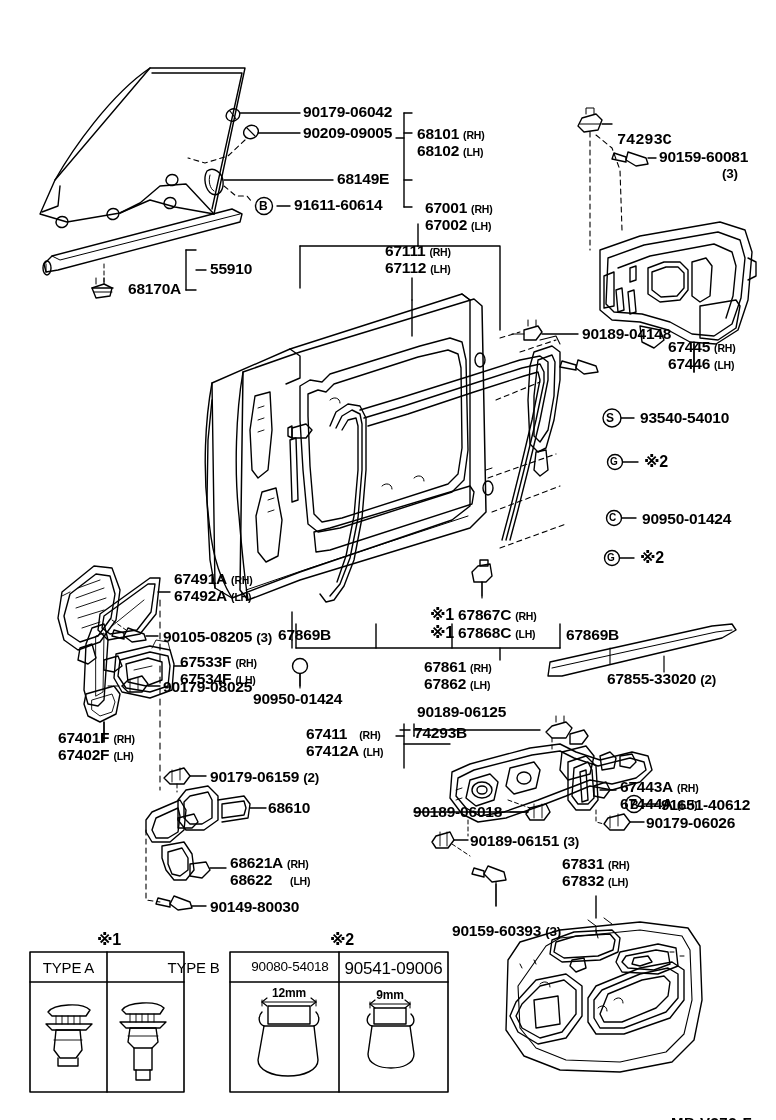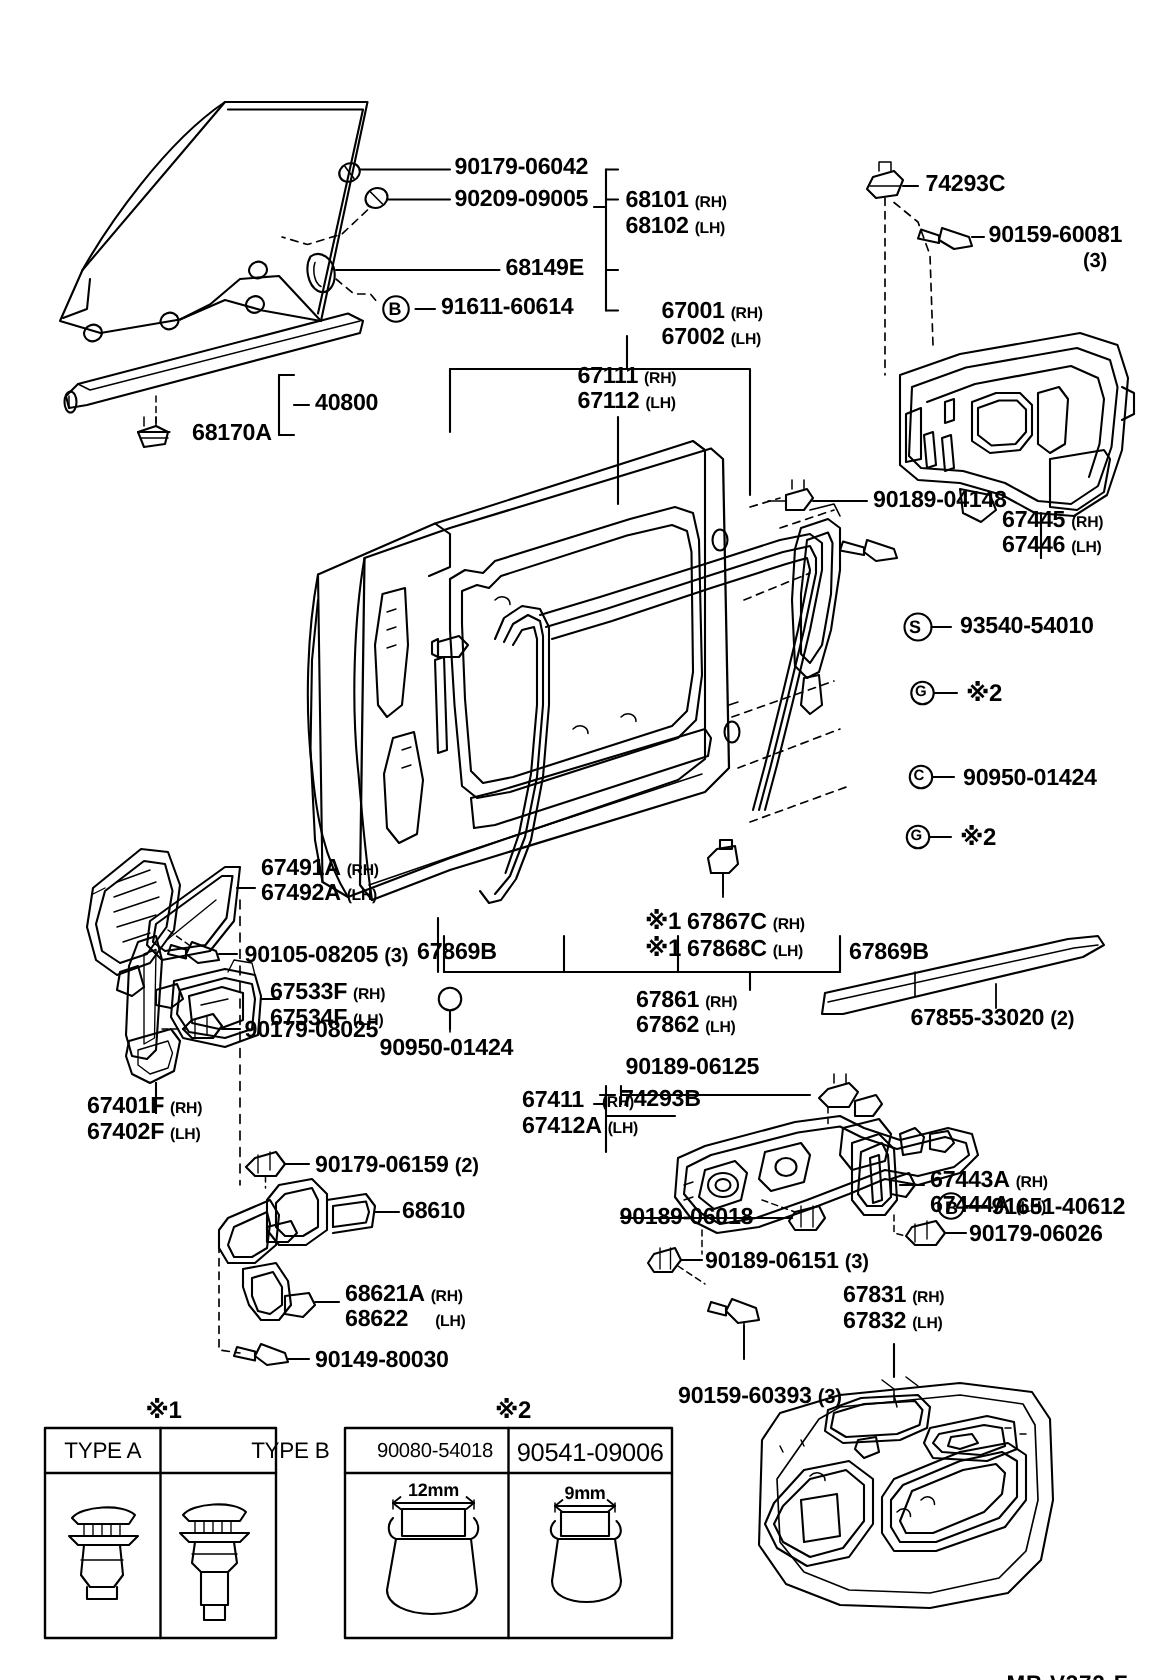--- a/index.html
+++ b/index.html
@@ -428,24 +428,24 @@
           <span class="num">68101</span>
           <span class="side">(RH)</span>
         </div>
       <div class="row">
           <span class="num">68102</span>
           <span class="side">(LH)</span>
         </div>
     </div>
   </div>
 
-  <div class="lbl num" style="left:210px;top:260px;">40800</div>
+  <div class="lbl num" style="left:210px;top:260px;">55910</div>
   <div class="lbl num" style="left:128px;top:280px;">68170A</div>
 
-  <div class="lbl" style="left:441px;top:200px;">
+  <div class="lbl" style="left:425px;top:200px;">
     <div class="stack">
       <div class="row">
           <span class="num">67001</span>
           <span class="side">(RH)</span>
         </div>
       <div class="row">
           <span class="num">67002</span>
           <span class="side">(LH)</span>
         </div>
     </div>
@@ -457,21 +457,21 @@
           <span class="num">67111</span>
           <span class="side">(RH)</span>
         </div>
       <div class="row">
           <span class="num">67112</span>
           <span class="side">(LH)</span>
         </div>
     </div>
   </div>
 
-  <div class="lbl num" style="left:617px;top:114px;">74293C</div>
+  <div class="lbl num" style="left:617px;top:131px;font-family:Liberation Mono, monospace;">74293C</div>
 
   <div class="lbl num" style="left:659px;top:148px;">90159-60081</div>
   <div class="lbl qty" style="left:722px;top:166px;">(3)</div>
 
   <div class="lbl" style="left:668px;top:339px;">
     <div class="stack">
       <div class="row">
           <span class="num">67445</span>
           <span class="side">(RH)</span>
         </div>
@@ -601,21 +601,21 @@
         </div>
       <div class="row">
           <span class="num">68622</span>
           <span class="side" style="margin-left:14px;">(LH)</span>
         </div>
     </div>
   </div>
 
   <div class="lbl num" style="left:210px;top:898px;">90149-80030</div>
 
-  <div class="lbl" style="left:306px;top:726px;margin-left:42px;">
+  <div class="lbl" style="left:306px;top:726px;">
     <div class="stack">
       <div class="row">
           <span class="num">67411</span>
           <span class="side" style="margin-left:8px;">(RH)</span>
         </div>
       <div class="row">
           <span class="num">67412A</span>
           <span class="side">(LH)</span>
         </div>
     </div>

